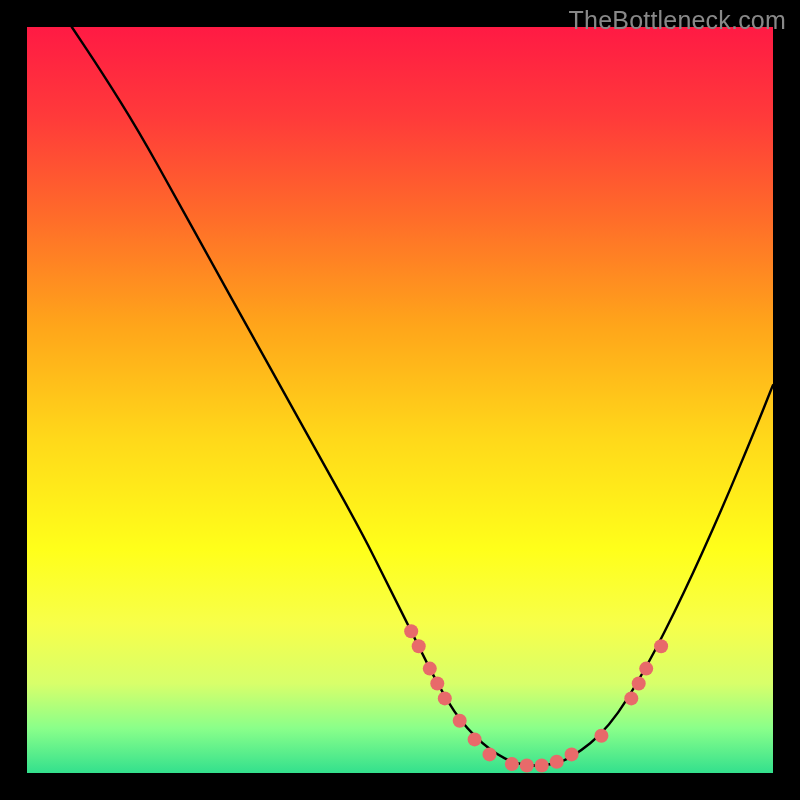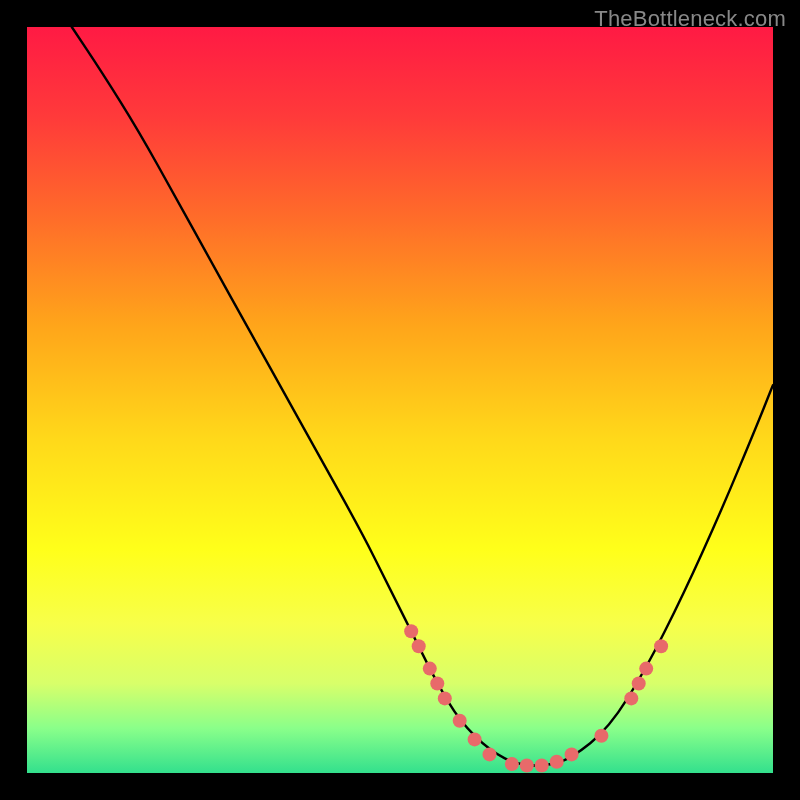--- a/index.html
+++ b/index.html
@@ -20,21 +20,21 @@
       #f7ff4a 80%,
       #d8ff6a 88%,
       #8aff8a 94%,
       #33e08d 100%);
   }
   .watermark {
     position: absolute;
     top: 6px;
     right: 14px;
     color: #888;
-    font-size: 22px;
+    font-size: 25px;
     letter-spacing: 0.2px;
   }
   svg.curve {
     position: absolute;
     left: 27px;
     top: 27px;
     width: 746px;
     height: 746px;
     overflow: visible;
   }

